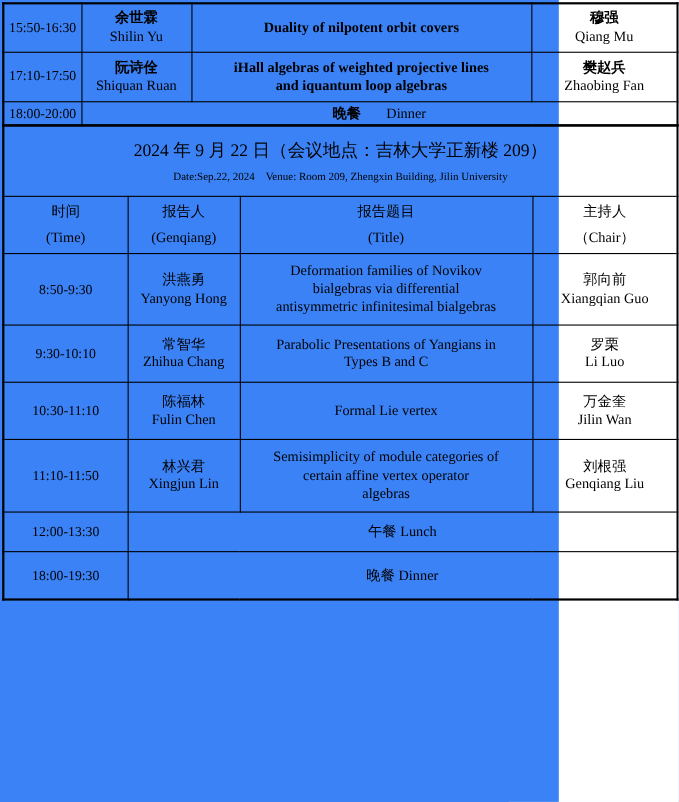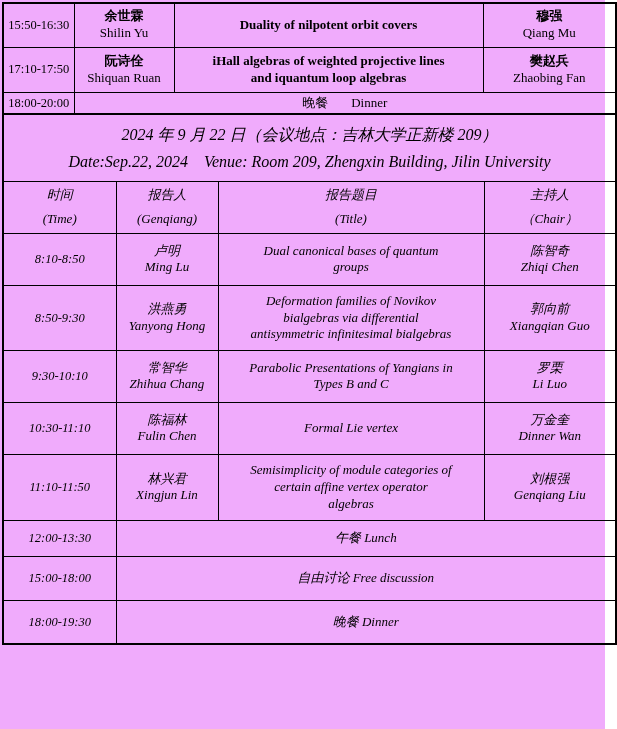--- a/index.html
+++ b/index.html
@@ -3,51 +3,51 @@
 <meta charset="utf-8">
 <style>
   * { box-sizing: border-box; }
   html, body {
     margin: 0; padding: 0;
     background: #ffffff;
     color: #000000;
     font-family: "Liberation Serif", "DejaVu Serif", serif;
   }
   .page {
-    width: 605px;
+    width: 508px;
     height: 729px;
     padding: 2px 2px 0 2px;
-    background: #f0abfc;
+    background: #3b82f6;
   }
   table {
     border-collapse: collapse;
     table-layout: fixed;
     width: 613px;
     border: 2px solid #000;
   }
-  #session-table { margin-top: -2px; font-style: italic; }
+  #session-table { margin-top: -2px; }
   td {
     border: 1px solid #000;
     text-align: center;
     vertical-align: middle;
     padding: 2px 4px;
     font-size: 13px;
     line-height: 1.3;
     overflow: hidden;
   }
   td.time { font-size: 12.5px; }
   td.title { white-space: pre-line; }
   
   #prev-table .zh { font-weight: bold; }
   #prev-table td.title { font-weight: bold; }
-  #prev-table .label-zh { font-weight: normal; }
+  #prev-table .label-zh { font-weight: bold; }
   .en-part { margin-left: 23px; }
   
   .date-zh { font-size: 16px; padding: 8px 0 6px 0; }
-  .date-en { font-size: 16px; white-space: pre-wrap; padding-bottom: 6px; }
+  .date-en { font-size: 10px; white-space: pre-wrap; padding-bottom: 6px; }
   
   .hdr-zh { padding-bottom: 7px; }
   .hdr-en { }
   
   tr.rh44 { height: 44px; }
   tr.rh45 { height: 45px; }
   tr.rh22 { height: 22px; }
   tr.rh64 { height: 64px; }
   tr.rh52 { height: 52px; margin-top: 19px; }
   tr.rh65 { height: 65px; }
@@ -127,33 +127,20 @@
       </td>
       <td>
         <div class="hdr-zh">报告题目</div>
         <div class="hdr-en">(Title)</div>
       </td>
       <td>
         <div class="hdr-zh">主持人</div>
         <div class="hdr-en">（Chair）</div>
       </td>
     </tr>
-    <tr class="rh52">
-      <td class="time">8:10-8:50</td>
-      <td>
-        <div class="zh">卢明</div>
-        <div class="en">Ming Lu</div>
-      </td>
-      <td class="title">Dual canonical bases of quantum
-groups</td>
-      <td>
-        <div class="zh">陈智奇</div>
-        <div class="en">Zhiqi Chen</div>
-      </td>
-    </tr>
     <tr class="rh65">
       <td class="time">8:50-9:30</td>
       <td>
         <div class="zh">洪燕勇</div>
         <div class="en">Yanyong Hong</div>
       </td>
       <td class="title">Deformation families of Novikov
 bialgebras via differential
 antisymmetric infinitesimal bialgebras</td>
       <td>
@@ -176,21 +163,21 @@
     </tr>
     <tr class="rh52">
       <td class="time">10:30-11:10</td>
       <td>
         <div class="zh">陈福林</div>
         <div class="en">Fulin Chen</div>
       </td>
       <td class="title">Formal Lie vertex</td>
       <td>
         <div class="zh">万金奎</div>
-        <div class="en">Dinner Wan</div>
+        <div class="en">Jilin Wan</div>
       </td>
     </tr>
     <tr class="rh66">
       <td class="time">11:10-11:50</td>
       <td>
         <div class="zh">林兴君</div>
         <div class="en">Xingjun Lin</div>
       </td>
       <td class="title">Semisimplicity of module categories of
 certain affine vertex operator
@@ -198,23 +185,19 @@
       <td>
         <div class="zh">刘根强</div>
         <div class="en">Genqiang Liu</div>
       </td>
     </tr>
     <tr class="rh36">
       <td class="time">12:00-13:30</td>
       <td colspan="3">午餐 Lunch</td>
     </tr>
     <tr class="rh44">
-      <td class="time">15:00-18:00</td>
-      <td colspan="3">自由讨论 Free discussion</td>
-    </tr>
-    <tr class="rh44">
       <td class="time">18:00-19:30</td>
       <td colspan="3">晚餐 Dinner</td>
     </tr>
   </tbody>
     </table>
 
 </div>
 
 </body></html>

